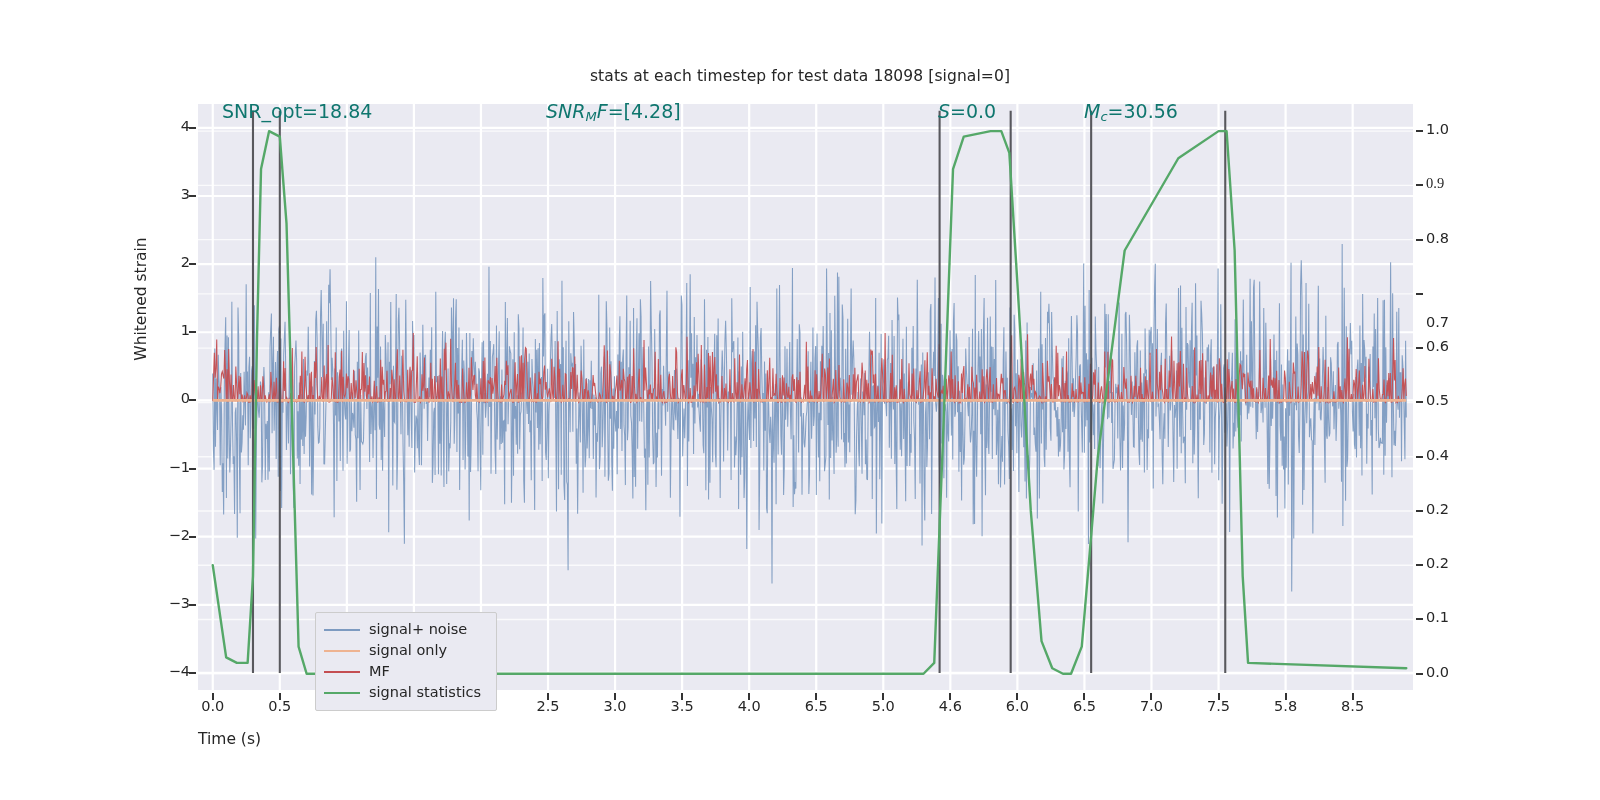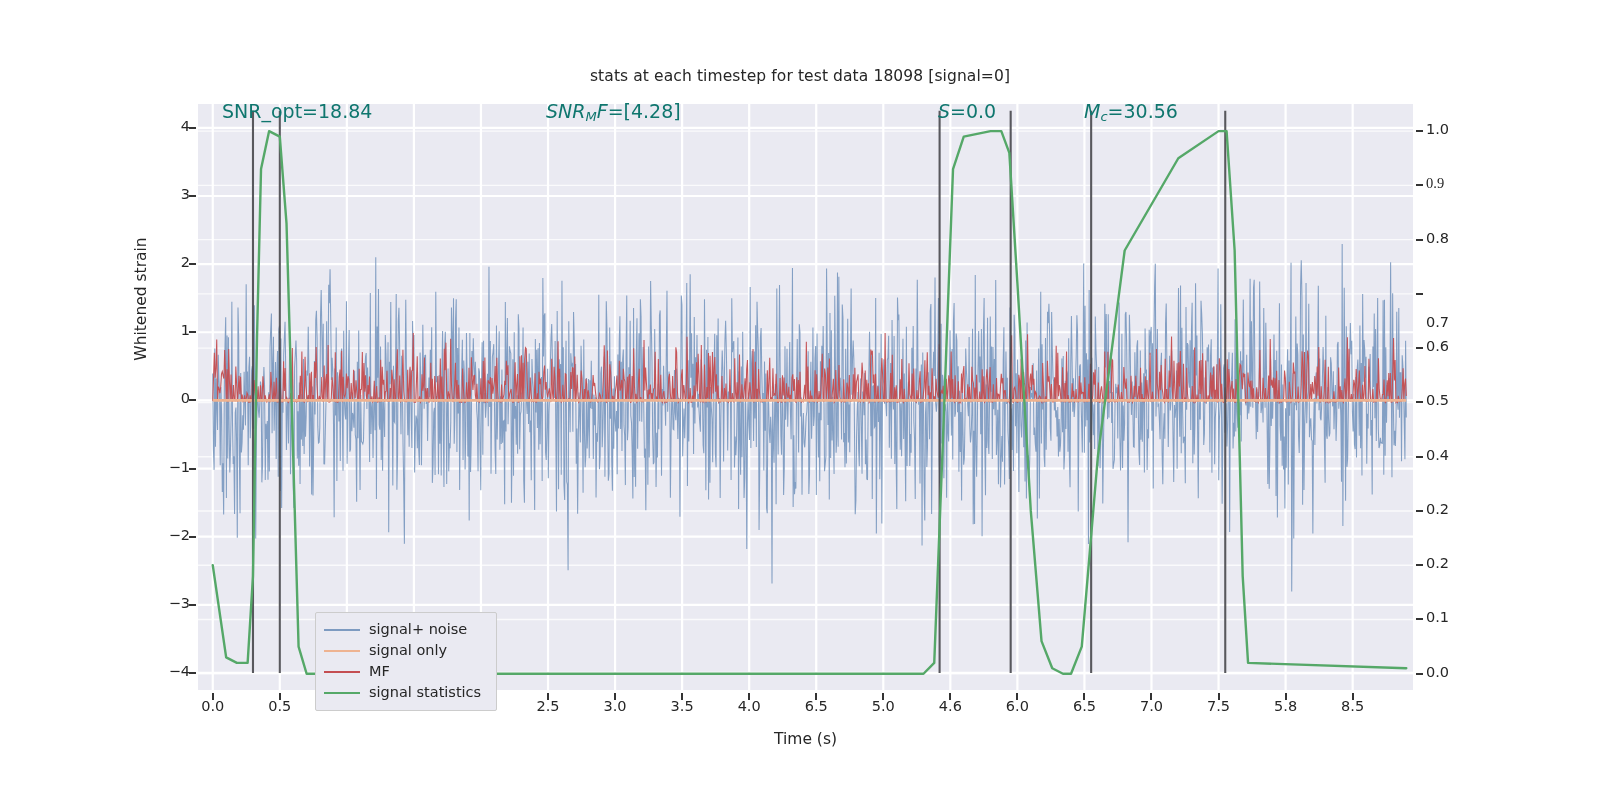--- a/index.html
+++ b/index.html
@@ -19,21 +19,21 @@
   #axes svg{display:block;}
 
   
   .ylabel-left{
     position:absolute;left:-2px;top:290px;width:300px;text-align:center;
     font-size:15.5px;color:#262626;
     transform:rotate(-90deg);transform-origin:center center;
     margin-left:-7px;
   }
   .xlabel{
-    position:absolute;left:198px;top:730px;width:1215px;text-align:center;
+    position:absolute;left:198px;top:730px;width:1215px;text-align:left;
     font-size:15.5px;color:#262626;
   }
 
   .ytick-left{
     position:absolute;right:1410px;text-align:right;font-size:14.5px;color:#262626;
     white-space:nowrap;
   }
   .ytick-right{
     position:absolute;left:1426px;text-align:left;font-size:14.5px;color:#262626;
     white-space:nowrap;

